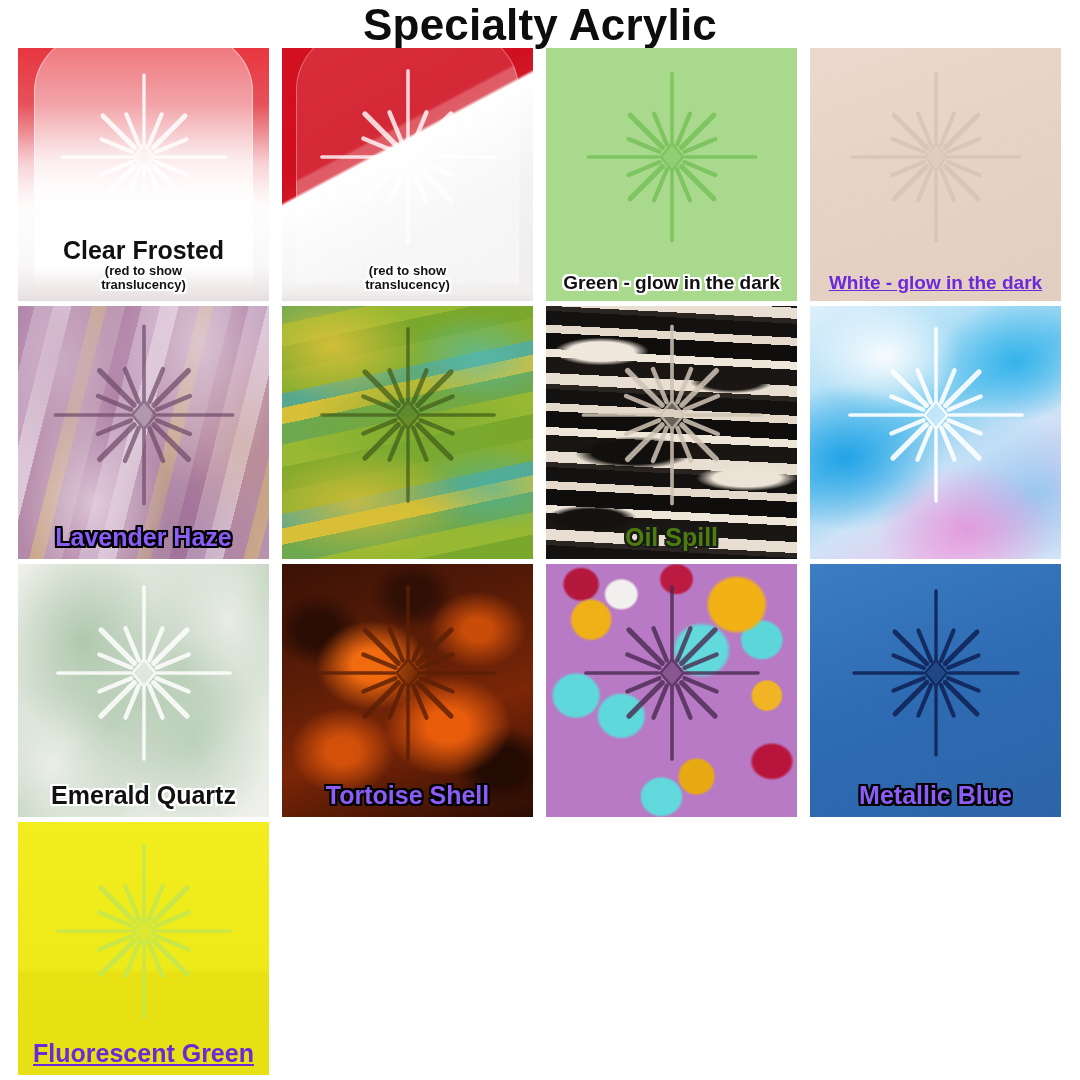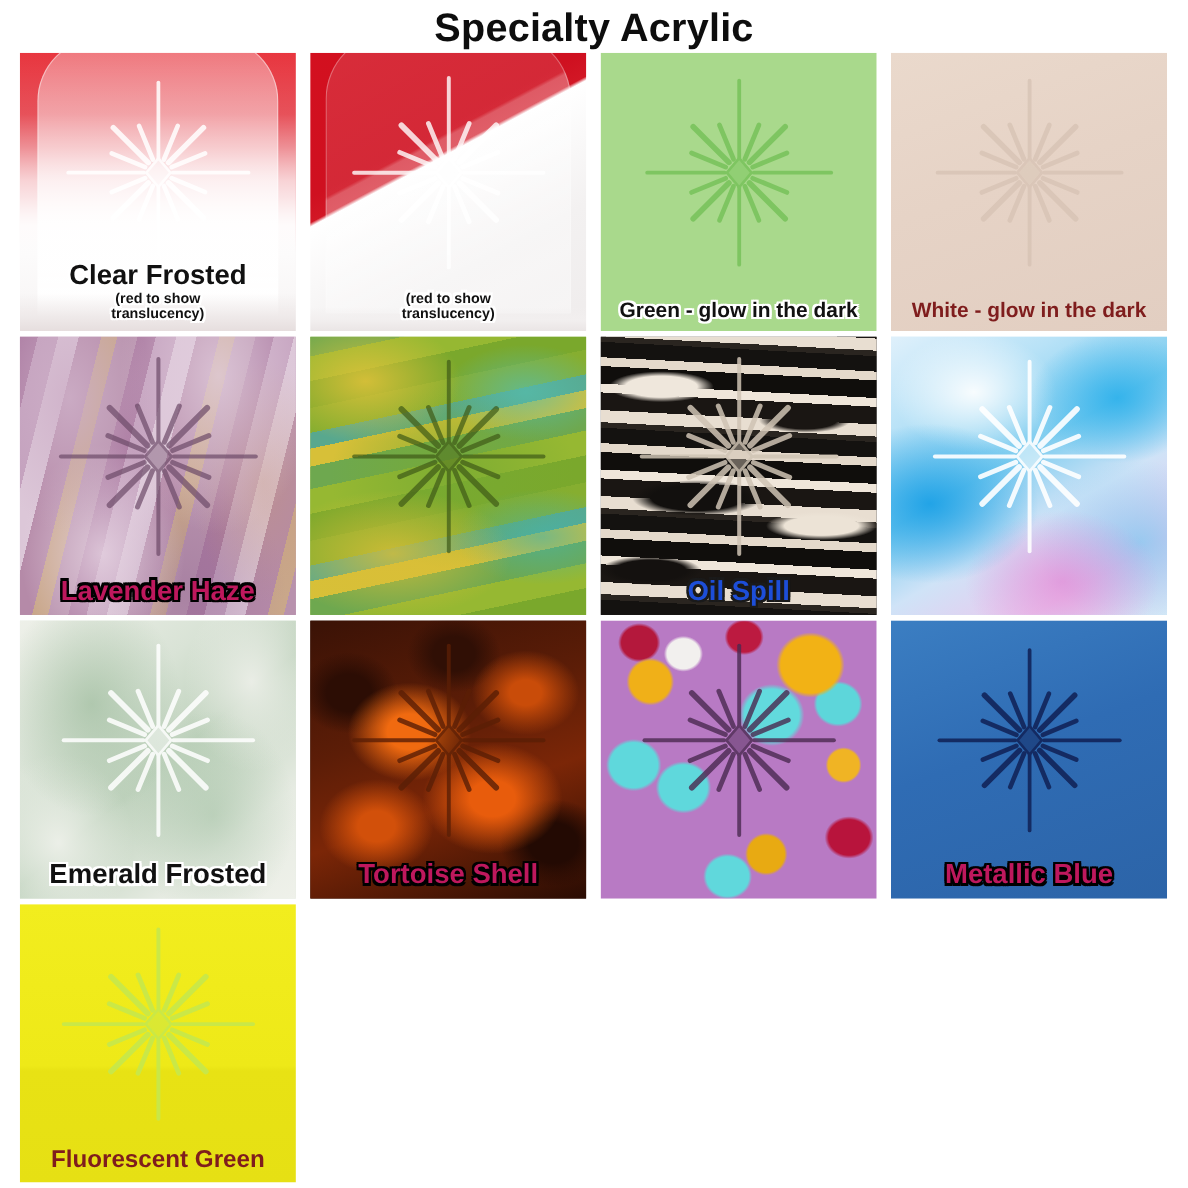--- a/index.html
+++ b/index.html
@@ -17,21 +17,21 @@
     width: 1080px;
     height: 1080px;
     background: #ffffff;
   }
 
   .page-title {
     width: 1080px;
     text-align: center;
     font-family: "Liberation Sans", sans-serif;
     font-weight: bold;
-    font-size: 36px;
+    font-size: 44px;
     letter-spacing: 0.2px;
     color: #0d0d0d;
     padding-top: 4px;
     height: 42px;
     line-height: 42px;
     box-sizing: border-box;
   }
 
   .grid {
     position: absolute;
@@ -78,37 +78,37 @@
     text-align: center;
     font-family: "Liberation Sans", sans-serif;
     font-weight: bold;
     line-height: 1.12;
     padding: 0 4px;
     box-sizing: border-box;
   }
   .swatch-label .l1 { display: block; font-size: 25px; }
   .swatch-label .l2 { display: block; font-size: 13px; }
   .swatch-label.small .l1 { font-size: 19px; margin-top: 26px; }
-  .swatch-label.fit .l1 { font-size: 22px; }
+  .swatch-label.fit .l1 { font-size: 25px; }
 
   .txt-dark {
     color: #111111;
     text-shadow:
       -2px -2px 0 #fff, 2px -2px 0 #fff, -2px 2px 0 #fff, 2px 2px 0 #fff,
       -2px 0 0 #fff, 2px 0 0 #fff, 0 -2px 0 #fff, 0 2px 0 #fff;
   }
-  .txt-plain { color: #7f1d1d; text-shadow: none; }
+  .txt-plain { color: #6d28d9; text-shadow: none; text-decoration: underline; }
   .txt-light {
-    color: #be185d;
+    color: #8b5cf6;
     text-shadow:
       -2px -2px 0 #000, 2px -2px 0 #000, -2px 2px 0 #000, 2px 2px 0 #000,
       -2px 0 0 #000, 2px 0 0 #000, 0 -2px 0 #000, 0 2px 0 #000;
   }
   .txt-neon {
-    color: #1d4ed8;
+    color: #4d7c0f;
     text-shadow:
       -2px -2px 0 #1a1a1a, 2px -2px 0 #1a1a1a, -2px 2px 0 #1a1a1a,
       2px 2px 0 #1a1a1a, -2px 0 0 #1a1a1a, 2px 0 0 #1a1a1a,
       0 -2px 0 #1a1a1a, 0 2px 0 #1a1a1a;
   }
 
   
 
   .m-clear-frosted {
     background:
@@ -505,21 +505,21 @@
             <line x1="80.8" y1="99.2" x2="49.0" y2="131.0" stroke="#ffffff" stroke-width="5" stroke-linecap="round"></line>
             <line x1="78.0" y1="95.0" x2="47.5" y2="107.6" stroke="#ffffff" stroke-width="4.2" stroke-linecap="round"></line>
             <line x1="77.0" y1="90.0" x2="8.0" y2="90.0" stroke="#ffffff" stroke-width="3.4" stroke-linecap="round"></line>
             <line x1="78.0" y1="85.0" x2="47.5" y2="72.4" stroke="#ffffff" stroke-width="4.2" stroke-linecap="round"></line>
             <line x1="80.8" y1="80.8" x2="49.0" y2="49.0" stroke="#ffffff" stroke-width="5" stroke-linecap="round"></line>
             <line x1="85.0" y1="78.0" x2="72.4" y2="47.5" stroke="#ffffff" stroke-width="4.2" stroke-linecap="round"></line>
             <path d="M90 77 L101 90 L90 103 L79 90 Z" fill="#ffffff" fill-opacity="0.55" stroke="#ffffff" stroke-width="2.4"></path>
           </svg>
         </div>
         <div class="swatch-label txt-dark">
-          <span class="l1">Emerald Frosted</span>
+          <span class="l1">Emerald Quartz</span>
         </div>
       </div>
       <div class="swatch">
         <div class="swatch-art m-tortoise"></div>
         <div class="burst">
           <svg width="180" height="180" viewBox="0 0 180 180" style="opacity:0.8;transform:scale(1.05);transform-origin:center;">
             <line x1="90.0" y1="77.0" x2="90.0" y2="8.0" stroke="#5a1f06" stroke-width="3.4" stroke-linecap="round"></line>
             <line x1="95.0" y1="78.0" x2="107.6" y2="47.5" stroke="#5a1f06" stroke-width="4.2" stroke-linecap="round"></line>
             <line x1="99.2" y1="80.8" x2="131.0" y2="49.0" stroke="#5a1f06" stroke-width="5" stroke-linecap="round"></line>
             <line x1="102.0" y1="85.0" x2="132.5" y2="72.4" stroke="#5a1f06" stroke-width="4.2" stroke-linecap="round"></line>

